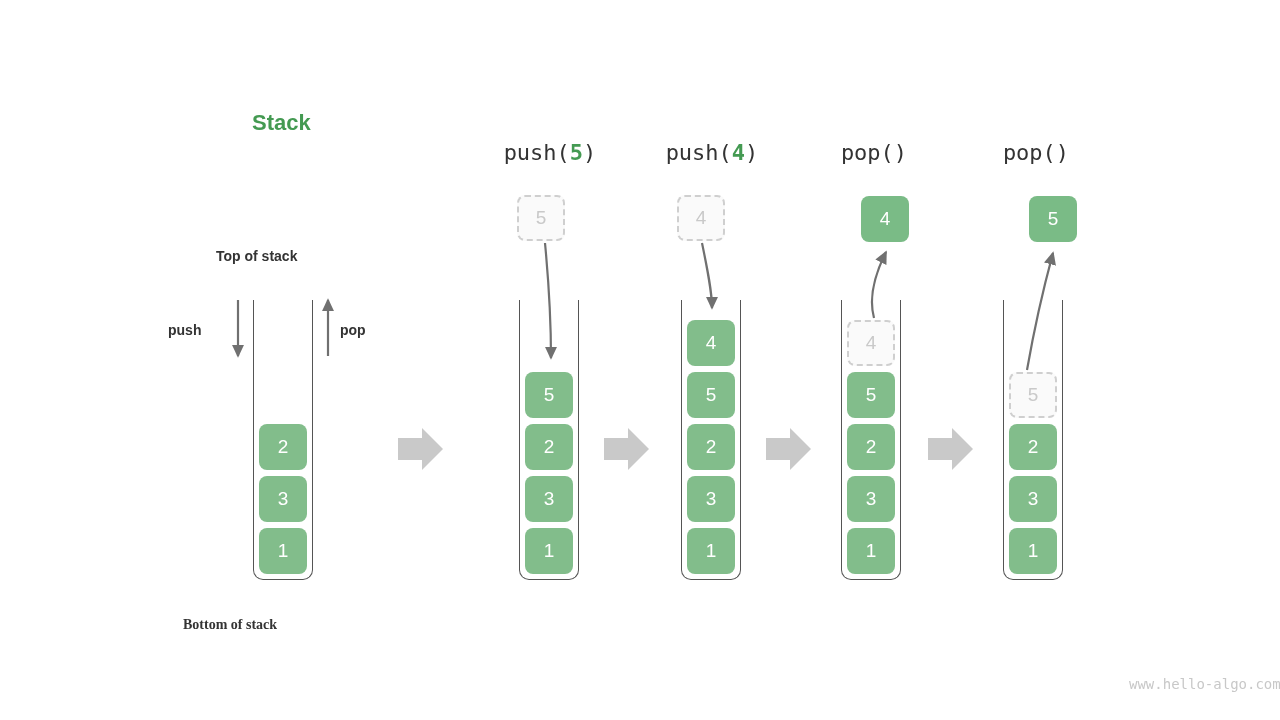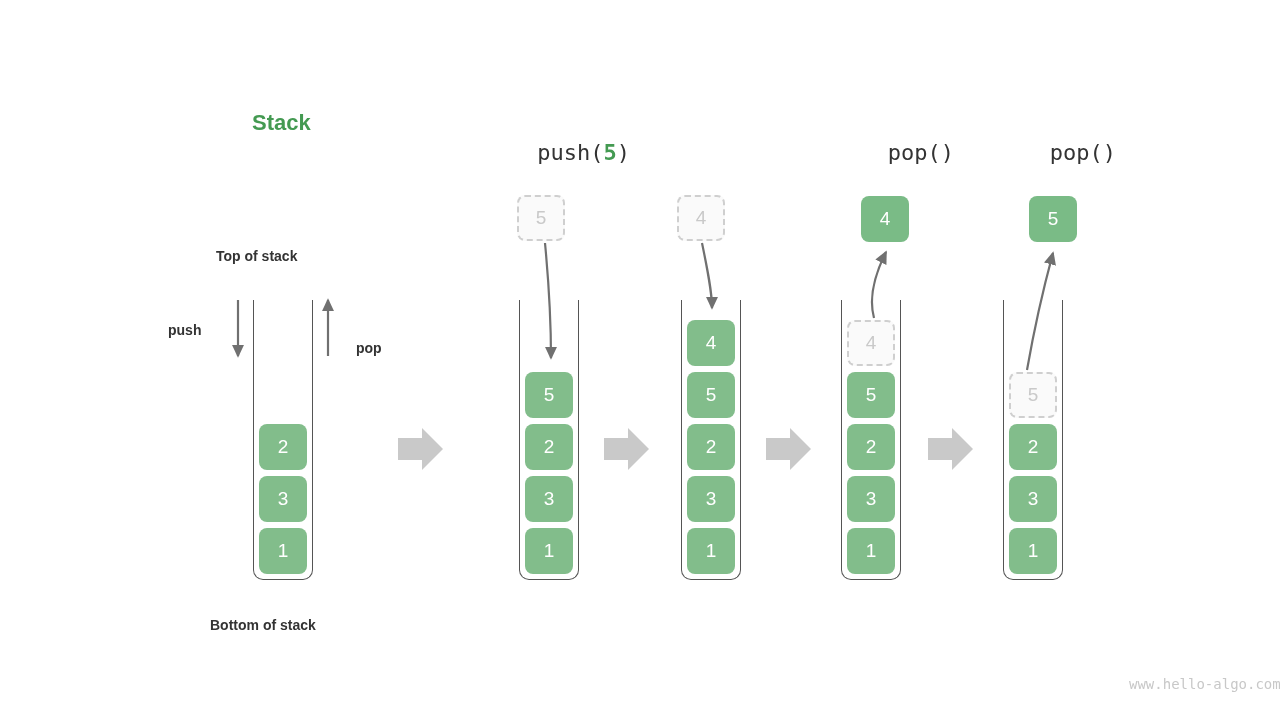--- a/index.html
+++ b/index.html
@@ -30,21 +30,21 @@
     font-size: 14px;
     color: #333333;
     white-space: nowrap;
   }
   .op-header {
     position: absolute;
     font-family: "DejaVu Sans Mono", "Liberation Mono", monospace;
     font-size: 22px;
     color: #333333;
     white-space: nowrap;
-    text-align: right;
+    text-align: center;
   }
   .op-header .arg {
     color: #449a52;
     font-weight: bold;
   }
   .watermark {
     position: absolute;
     font-family: "DejaVu Sans Mono", "Liberation Mono", monospace;
     font-size: 14px;
     color: #c8c8c8;
@@ -92,30 +92,33 @@
 <body>
 
 <div id="canvas">
 
   <div class="title" style="left:252px; top:110px;">Stack</div>
 
   <div class="label-bold" style="left:216px; top:248px;">Top of stack</div>
 
   <div class="label-bold" style="left:168px; top:322px;text-align:right;">push</div>
 
-  <div class="label-bold" style="left:356px; top:322px;margin-top:18px;">pop</div>
+  <div class="label-bold" style="left:340px; top:322px;">pop</div>
 
-  <div class="label-bold" style="left:210px; top:617px;">Bottom of stack</div>
+  <div class="label-bold" style="left:183px; top:617px;font-family:Liberation Serif, serif;">Bottom of stack</div>
 
   <div class="watermark" style="left:1129px; top:676px;">www.hello-algo.com</div>
 
   <div class="op-header" style="left:470px; top:140px; width:160px;">
     <span>push(</span><span class="arg">5</span><span>)</span>
   </div>
 
+  <div class="op-header" style="left:632px; top:140px; width:160px;">
+    <span>push(</span><span class="arg">4</span><span>)</span>
+  </div>
 
   <div class="op-header" style="left:794px; top:140px; width:160px;">
     <span>pop(</span><span class="arg"></span><span>)</span>
   </div>
 
   <div class="op-header" style="left:956px; top:140px; width:160px;">
     <span>pop(</span><span class="arg"></span><span>)</span>
   </div>
 
   <div class="stack-frame" style="left:253px; top:300px; width:60px; height:280px;"></div>

